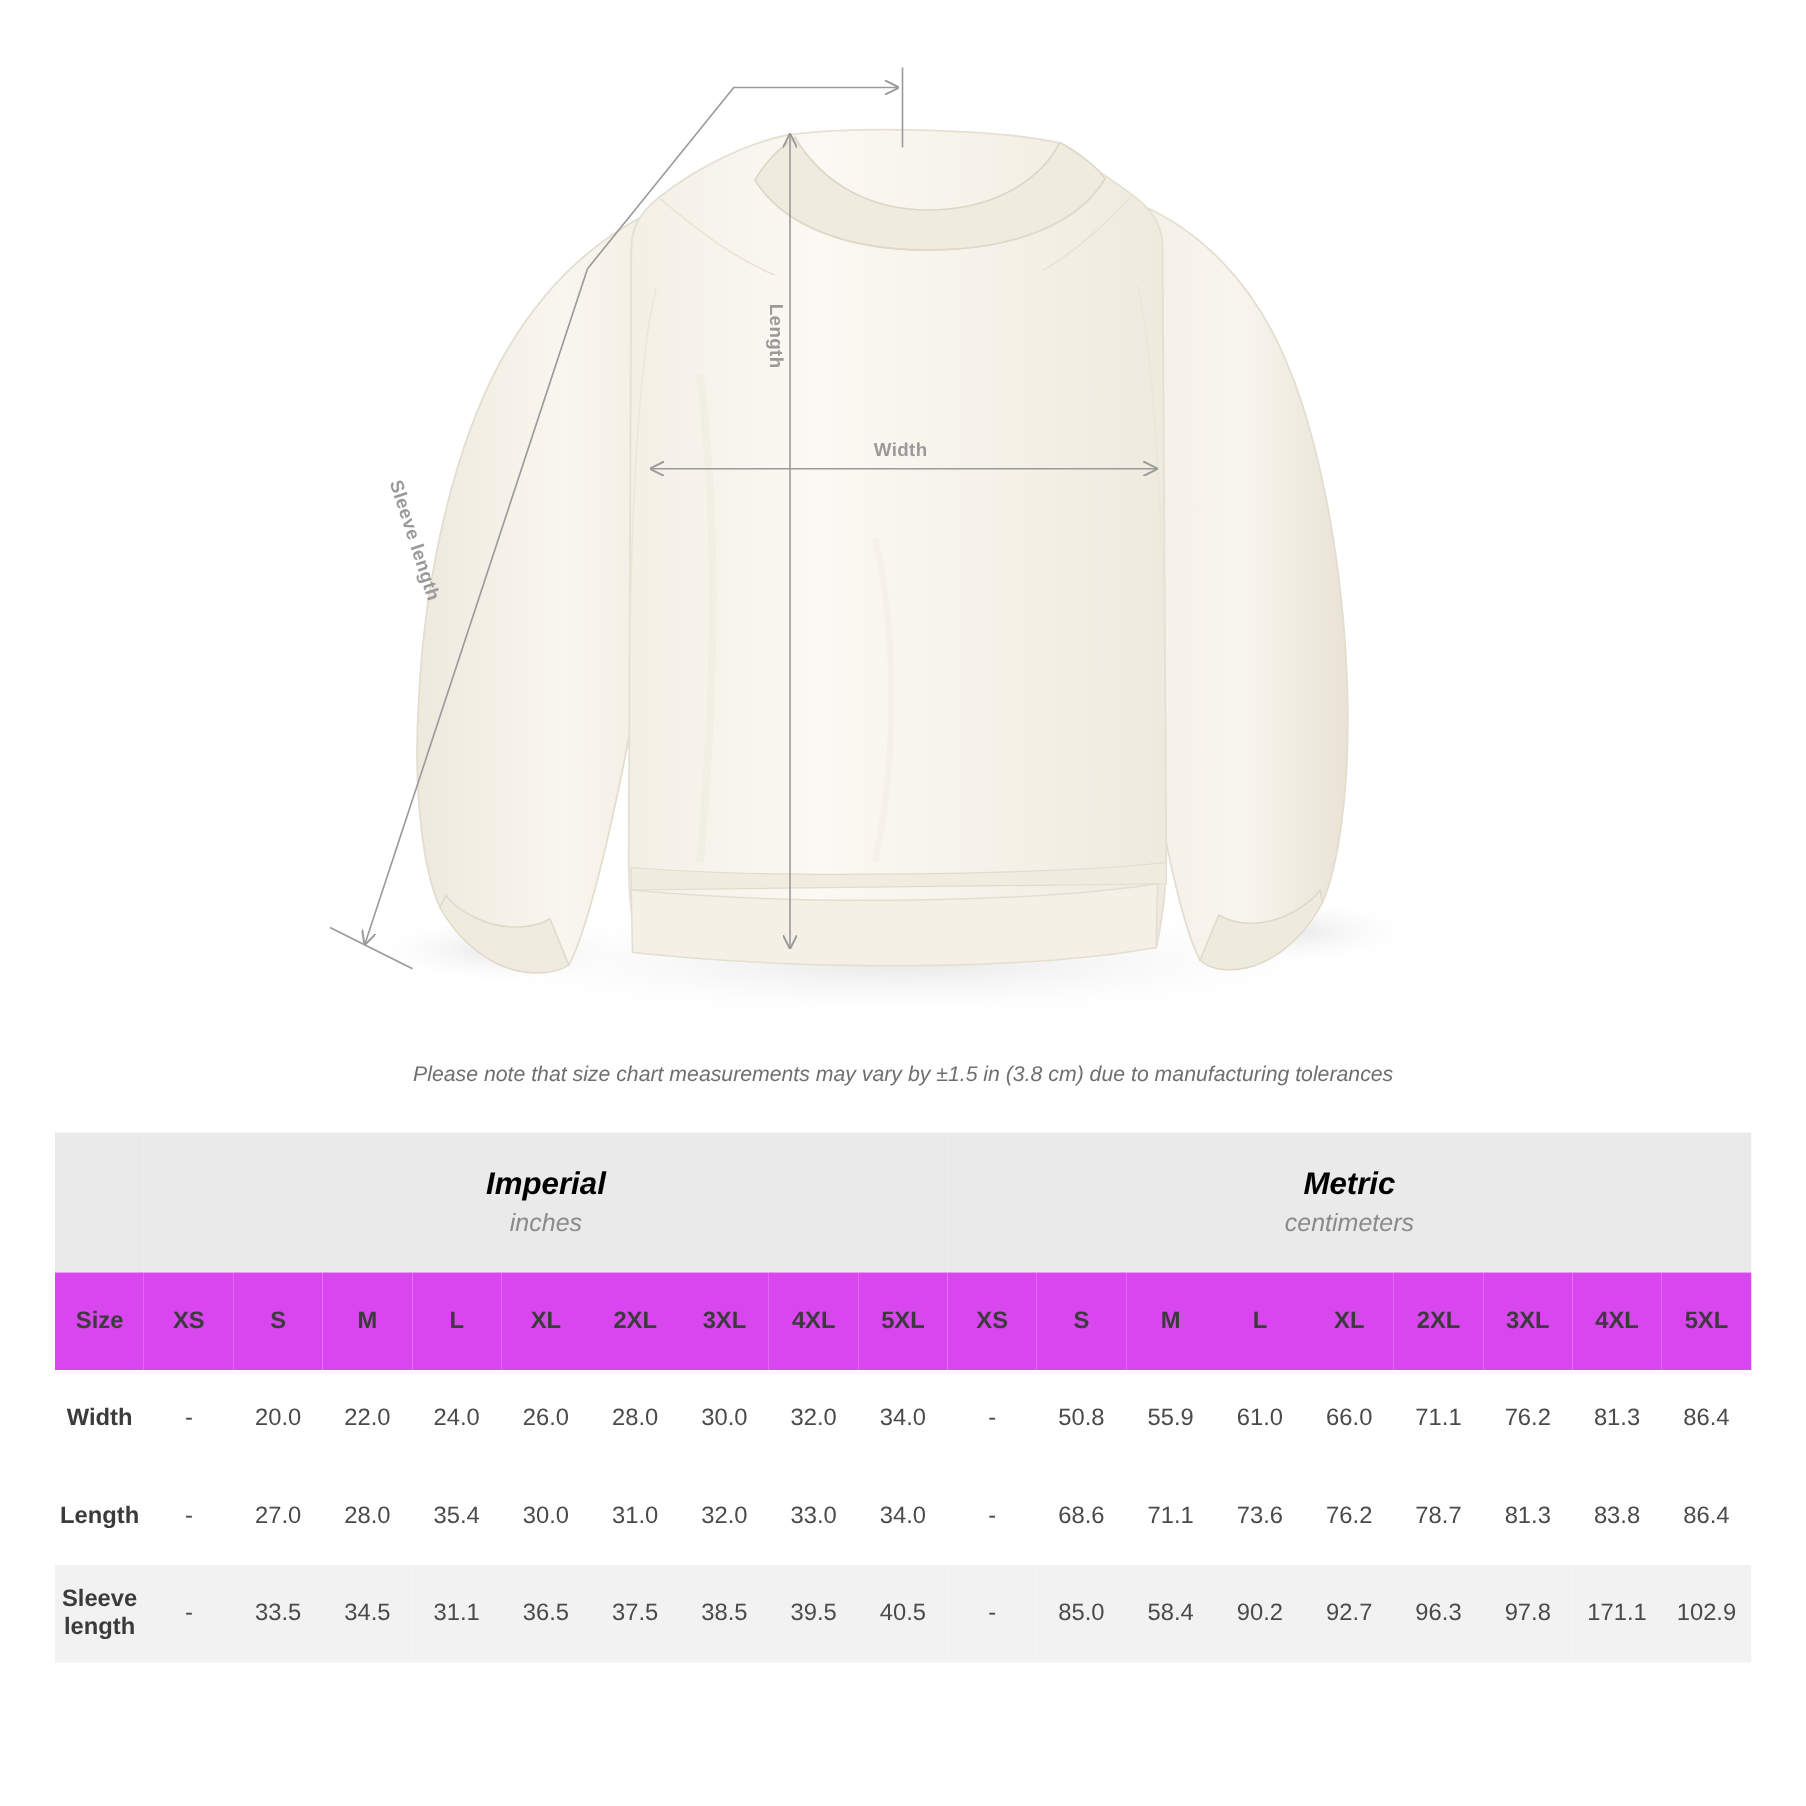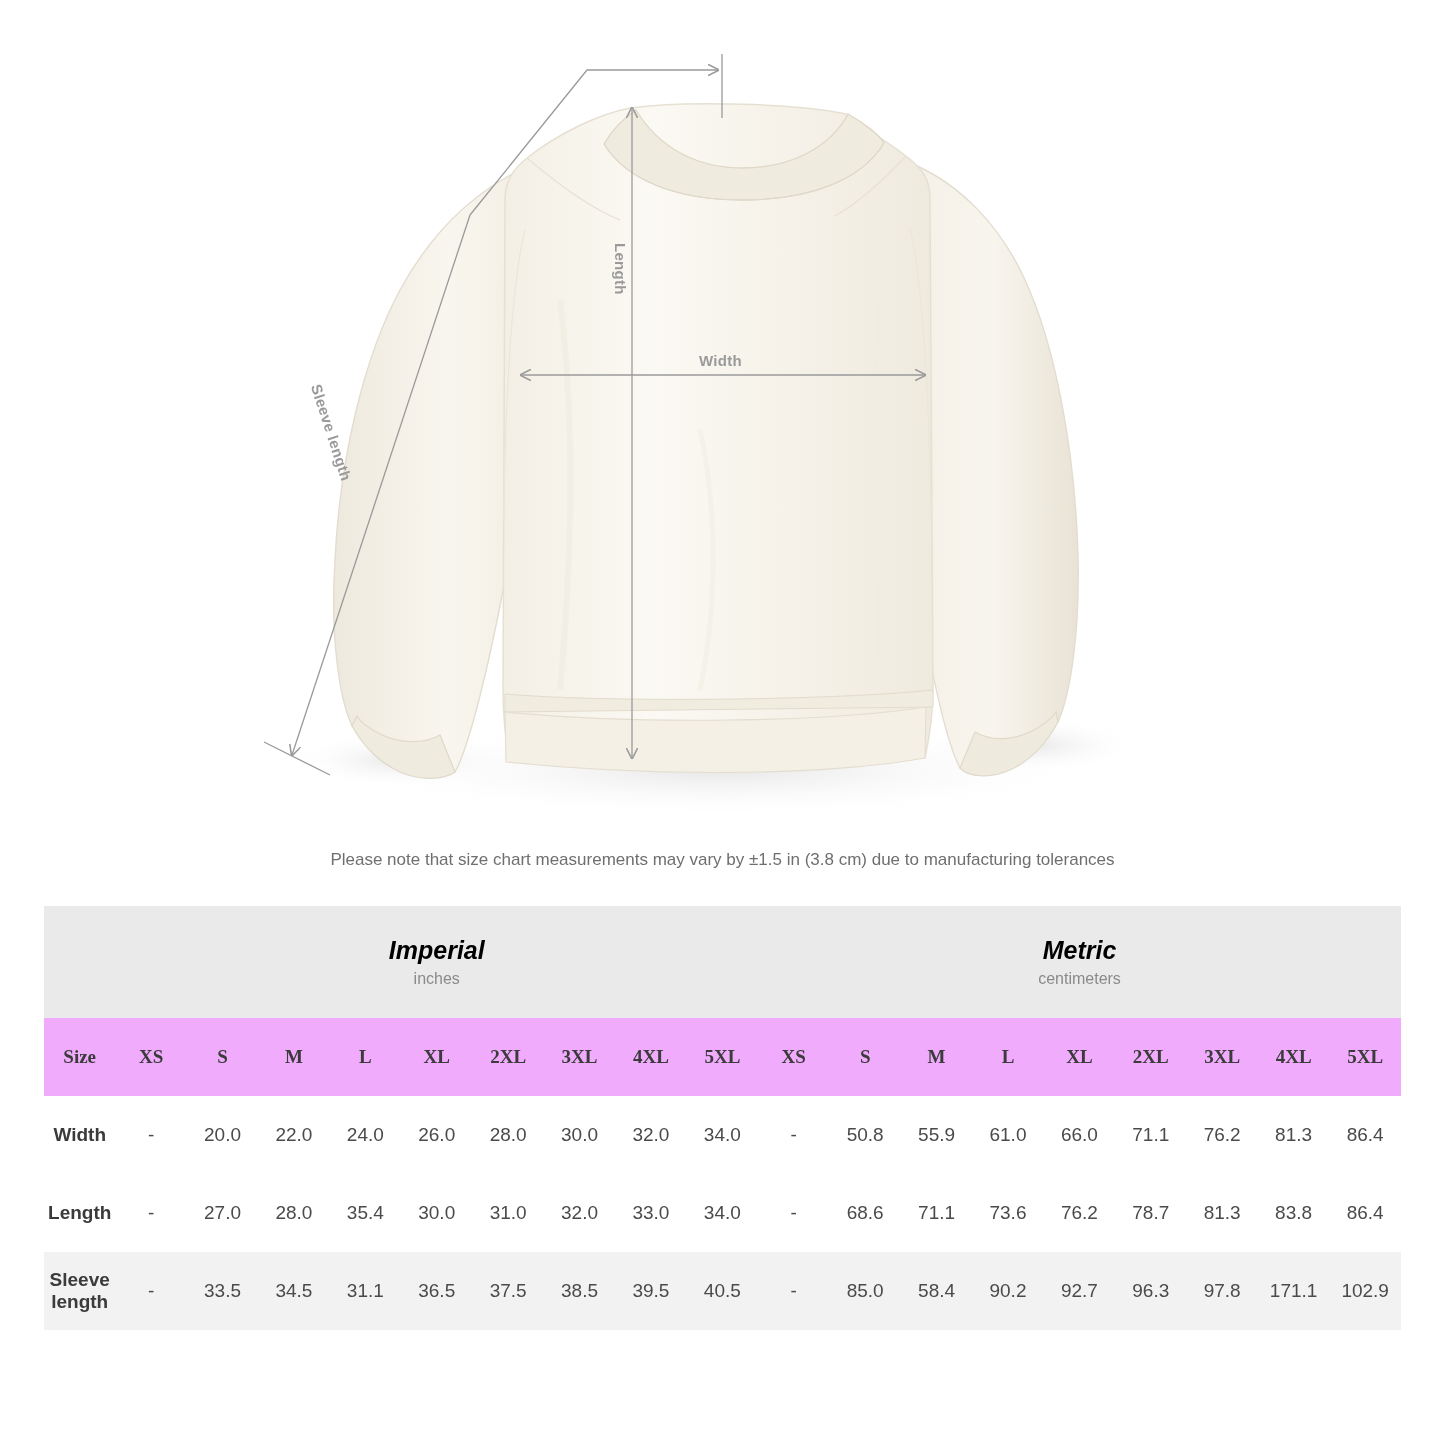--- a/index.html
+++ b/index.html
@@ -63,20 +63,21 @@
   }
   .chart-title {
     font-size: 30px;
     font-weight: bold;
     color: #262626;
     margin: 0;
     letter-spacing: .2px;
   }
   .chart-note {
     font-size: 17px;
+    font-style: italic;
     color: #6f6f6f;
     margin-top: 0;
   }
 
   
   .table-wrap {
     margin: 36px 44px 0 44px;
   }
   table.size-table {
     width: 1357px;
@@ -93,31 +94,31 @@
     padding: 0;
   }
   .unit-sys {
     font-size: 25px;
     font-style: italic;
     font-weight: bold;
     color: #000000;
     line-height: 1.15;
   }
   .unit-sub {
-    font-size: 16px;
+    font-size: 20px;
+    font-style: italic;
     color: #8a8a8a;
     margin-top: 6px;
   }
   .head-row td {
-    background: #f0abfc;
+    background: #d946ef;
     height: 76px;
     font-size: 19px;
     font-weight: bold;
     color: #3b3b3b;
-    font-family: Liberation Serif, serif;
   }
   .head-row td.rowlabel {
     font-size: 19px;
   }
   .data-row td {
     height: 76px;
     font-size: 19px;
     color: #4a4a4a;
   }
   .data-row.shade td {

